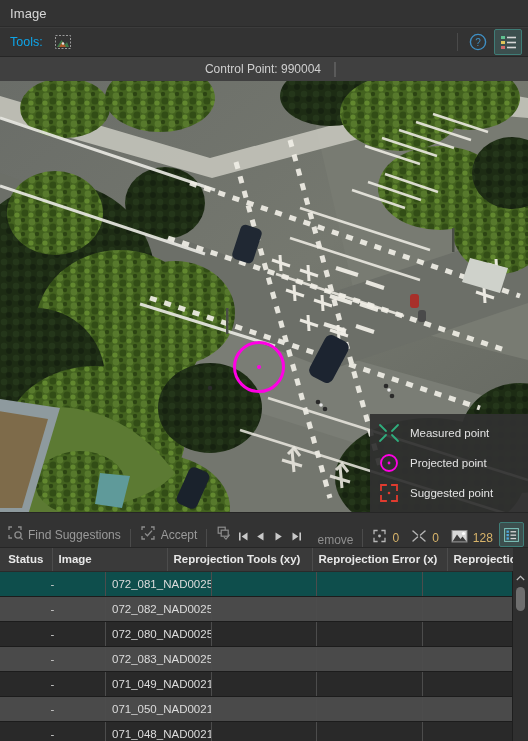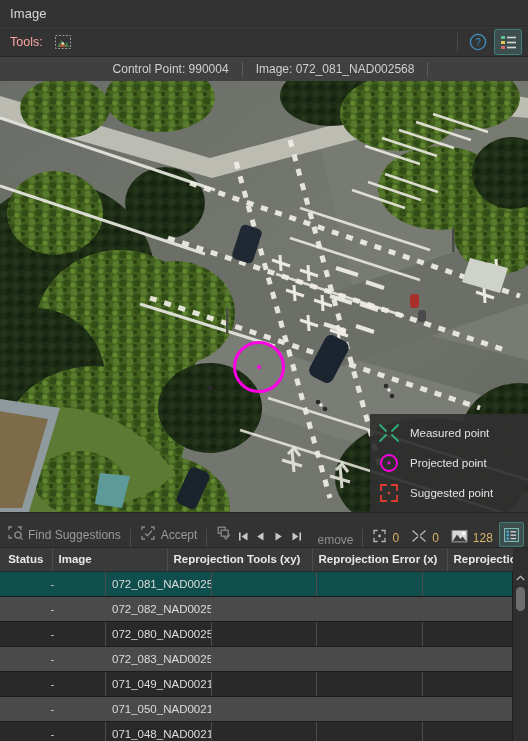--- a/index.html
+++ b/index.html
@@ -48,21 +48,21 @@
     background: #333333;
     display: flex;
     align-items: center;
     padding: 0 6px 0 10px;
     box-sizing: border-box;
     border-top: 1px solid #3c3c3c;
     border-bottom: 1px solid #262626;
   }
   .tools-label {
     font-size: 12.5px;
-    color: #fca5a5;
+    color: #0ea5e9;
     margin-right: 7px;
   }
   .tool-btn {
     width: 26px;
     height: 24px;
     display: flex;
     align-items: center;
     justify-content: center;
     border-radius: 2px;
   }
@@ -343,21 +343,20 @@
         <rect x="7" y="6.7" width="9" height="1.6" fill="#d6d6d6"></rect>
         <rect x="1" y="11" width="4" height="3" fill="#d06a6a"></rect>
         <rect x="7" y="11.7" width="9" height="1.6" fill="#d6d6d6"></rect>
       </svg>
     </div>
   </div>
 
   <div class="infostrip">
     <span class="seg">Control Point: 990004</span>
     <span class="divider"></span>
-    <span class="seg">Image: 072_081_NAD002568</span>
     <span class="divider"></span>
   </div>
 
   <div class="viewport">
     <div class="aerial">
       <svg viewBox="0 0 528 437" preserveAspectRatio="xMidYMid slice">
         <defs>
           <linearGradient id="asph" x1="0" y1="0" x2="1" y2="1">
             <stop offset="0%" stop-color="#6a6d68"></stop>
             <stop offset="50%" stop-color="#75786f"></stop>

